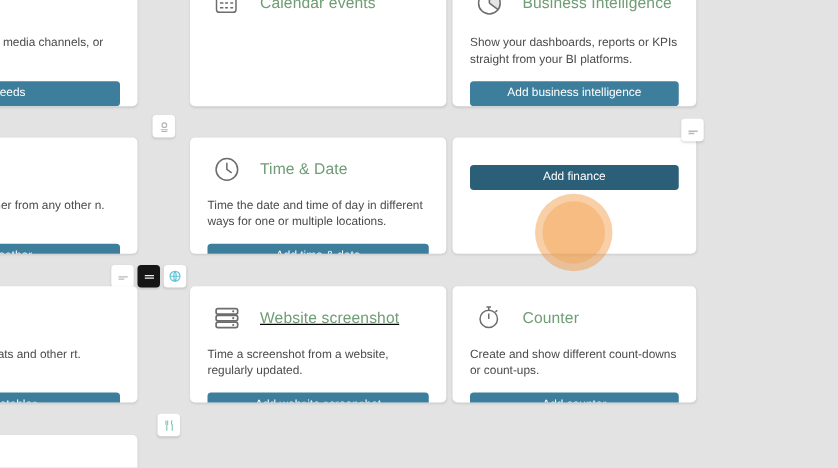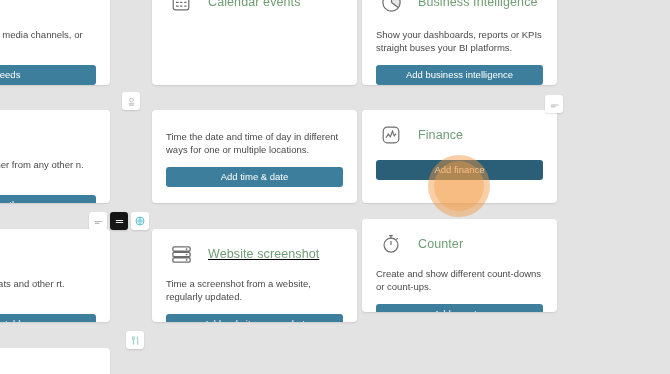--- a/index.html
+++ b/index.html
@@ -135,21 +135,21 @@
           <span class="card-icon">
             <svg width="23" height="23" viewBox="0 0 24 24" fill="none" stroke="#6d6d6d" stroke-width="1.3">
               <circle cx="12" cy="12" r="9"></circle>
               <path d="M12 12V3.2"></path>
               <path d="M12 12l7 5.2"></path>
               <path d="M12 3.2A8.8 8.8 0 0119 17.2L12 12z" fill="#6d6d6d" stroke="none" opacity="0.18"></path>
             </svg>
           </span>
           <span class="card-title">Business Intelligence</span>
         </div>
-        <div class="card-desc">Show your dashboards, reports or KPIs straight buses your BI platforms.</div>
+        <div class="card-desc">Show your dashboards, reports or KPIs straight from your BI platforms.</div>
         <button class="card-btn">Add business intelligence</button>
       </div>
     </div>
 
     <div class="badge" style="left:122px;top:92px;">
       <span>
         <svg width="11" height="11" viewBox="0 0 24 24" fill="none" stroke="#b4b4b4" stroke-width="2">
           <circle cx="12" cy="9" r="4"></circle>
           <path d="M6 17h12M7 20h10"></path>
         </svg>
@@ -163,36 +163,36 @@
           
         </div>
         <div class="card-desc">al weather or the weather from any other
 n.</div>
         <button class="card-btn">Add weather</button>
       </div>
     </div>
 
     <div class="card" style="left:152px;top:110px;width:205px;height:93px;">
       <div class="card-inner">
+        <div class="card-head" style="height:28px;">
+          <span class="card-icon">
+            <svg width="23" height="23" viewBox="0 0 24 24" fill="none" stroke="#6d6d6d" stroke-width="1.3">
+              <circle cx="12" cy="12" r="9"></circle>
+              <path d="M12 6.5V12l4 3"></path>
+            </svg>
+          </span>
+          <span class="card-title">Time &amp; Date</span>
+        </div>
         <div class="card-desc">Time the date and time of day in different ways for one or multiple locations.</div>
         <button class="card-btn">Add time &amp; date</button>
       </div>
     </div>
 
     <div class="card" style="left:362px;top:110px;width:195px;height:93px;">
       <div class="card-inner">
-        <div class="card-head" style="height:28px;">
-          <span class="card-icon">
-            <svg width="22" height="22" viewBox="0 0 24 24" fill="none" stroke="#6d6d6d" stroke-width="1.3">
-              <rect x="3.5" y="3.5" width="17" height="17" rx="4.5"></rect>
-              <path d="M6.5 15l2.6-4 2.2 3 2.3-6.2 2 5.2 1.9-2.4"></path>
-            </svg>
-          </span>
-          <span class="card-title">Finance</span>
-        </div>
         <button class="card-btn hovered">Add finance</button>
       </div>
     </div>
 
     <div class="badge" style="left:545px;top:95px;">
       <span>
         <svg width="11" height="11" viewBox="0 0 24 24" fill="none" stroke="#b9b9b9" stroke-width="2.4">
           <path d="M4 13h16M4 17h10"></path>
         </svg>
       </span>
@@ -246,21 +246,21 @@
               <circle cx="17.3" cy="17.7" r="0.9" fill="#6d6d6d" stroke="none"></circle>
             </svg>
           </span>
           <span class="card-title">Website screenshot</span>
         </div>
         <div class="card-desc">Time a screenshot from a website, regularly updated.</div>
         <button class="card-btn">Add website screenshot</button>
       </div>
     </div>
 
-    <div class="card" style="left:362px;top:219px;width:195px;height:93px;">
+    <div class="card" style="left:362px;top:229px;width:195px;height:93px;">
       <div class="card-inner">
         <div class="card-head" style="height:28px;">
           <span class="card-icon">
             <svg width="22" height="22" viewBox="0 0 24 24" fill="none" stroke="#6d6d6d" stroke-width="1.3">
               <circle cx="12" cy="13.2" r="7.6"></circle>
               <path d="M12 8.6v4.6"></path>
               <path d="M10 2.8h4"></path>
               <path d="M12 2.8v2.8"></path>
               <path d="M17.8 7.2l1.6-1.6"></path>
             </svg>

